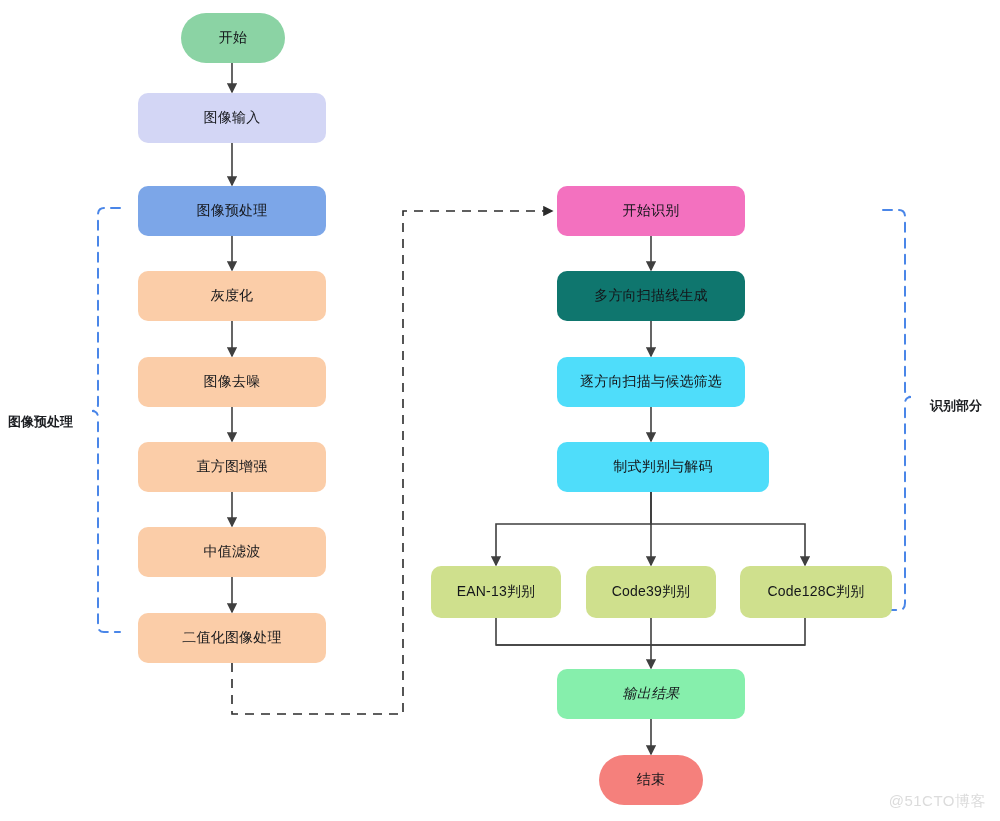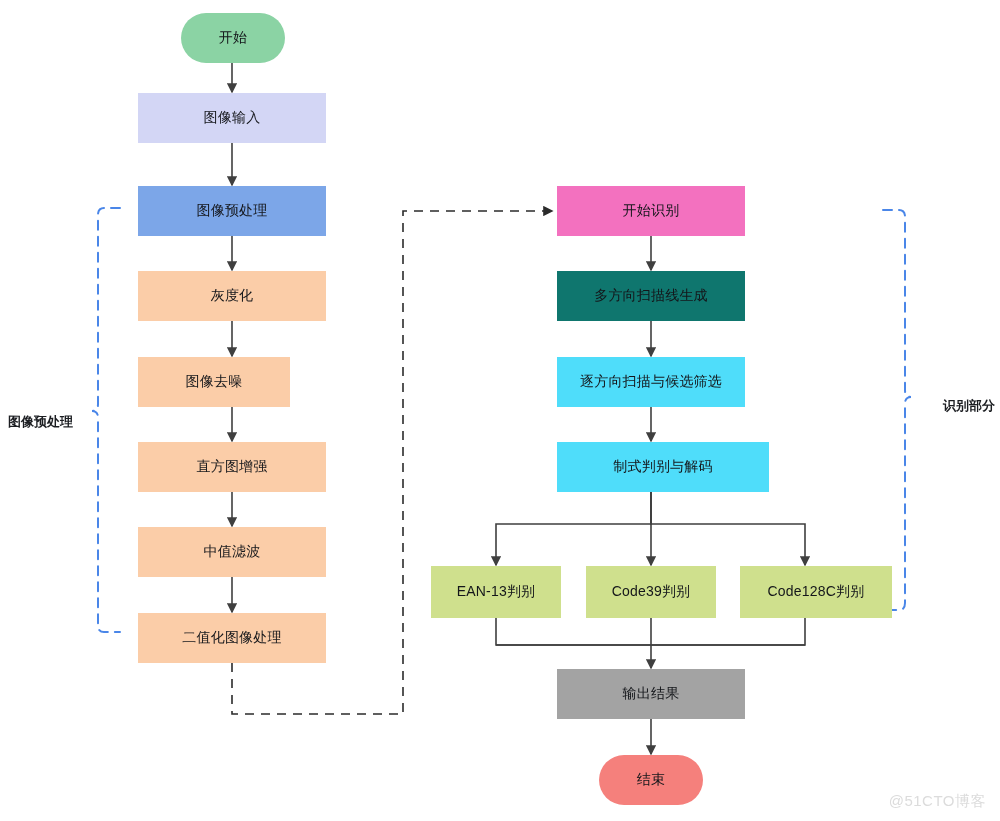--- a/index.html
+++ b/index.html
@@ -36,21 +36,21 @@
     font-size: 14px;
     line-height: 1.25;
     letter-spacing: 0.2px;
     box-sizing: border-box;
     white-space: nowrap;
   }
   .node.terminal {
     border-radius: 26px;
   }
   .node.rect {
-    border-radius: 0;
+    border-radius: 10px;
   }
   .bracket-label {
     position: absolute;
     font-size: 13px;
     font-weight: bold;
     color: #1b1d21;
     white-space: nowrap;
   }
   .watermark {
     position: absolute;
@@ -121,21 +121,21 @@
   </div>
 
   <div class="node rect" style="left:138px; top:186px; width:188px; height:50px; background:#7CA6E8;">
     <span>图像预处理</span>
   </div>
 
   <div class="node rect" style="left:138px; top:271px; width:188px; height:50px; background:#FBCDA8;">
     <span>灰度化</span>
   </div>
 
-  <div class="node rect" style="left:138px; top:357px; width:152px; height:50px; background:#FBCDA8;">
+  <div class="node rect" style="left:138px; top:357px; width:188px; height:50px; background:#FBCDA8;">
     <span>图像去噪</span>
   </div>
 
   <div class="node rect" style="left:138px; top:442px; width:188px; height:50px; background:#FBCDA8;">
     <span>直方图增强</span>
   </div>
 
   <div class="node rect" style="left:138px; top:527px; width:188px; height:50px; background:#FBCDA8;">
     <span>中值滤波</span>
   </div>
@@ -165,27 +165,27 @@
   </div>
 
   <div class="node rect" style="left:586px; top:566px; width:130px; height:52px; background:#CFE08D;">
     <span>Code39判别</span>
   </div>
 
   <div class="node rect" style="left:740px; top:566px; width:152px; height:52px; background:#CFE08D;">
     <span>Code128C判别</span>
   </div>
 
-  <div class="node rect" style="left:557px; top:669px; width:188px; height:50px; background:#a3a3a3;">
+  <div class="node rect" style="left:557px; top:669px; width:188px; height:50px; background:#86efac;font-style:italic;">
     <span>输出结果</span>
   </div>
 
   <div class="node terminal" style="left:599px; top:755px; width:104px; height:50px; background:#F5807C;">
     <span>结束</span>
   </div>
 
   <div class="bracket-label" style="left:8px; top:413px;">图像预处理</div>
 
-  <div class="bracket-label" style="left:930px; top:397px;margin-left:13px;">识别部分</div>
+  <div class="bracket-label" style="left:930px; top:397px;">识别部分</div>
 
   <div class="watermark">@51CTO博客</div>
 
 </div>
 
 </body></html>

